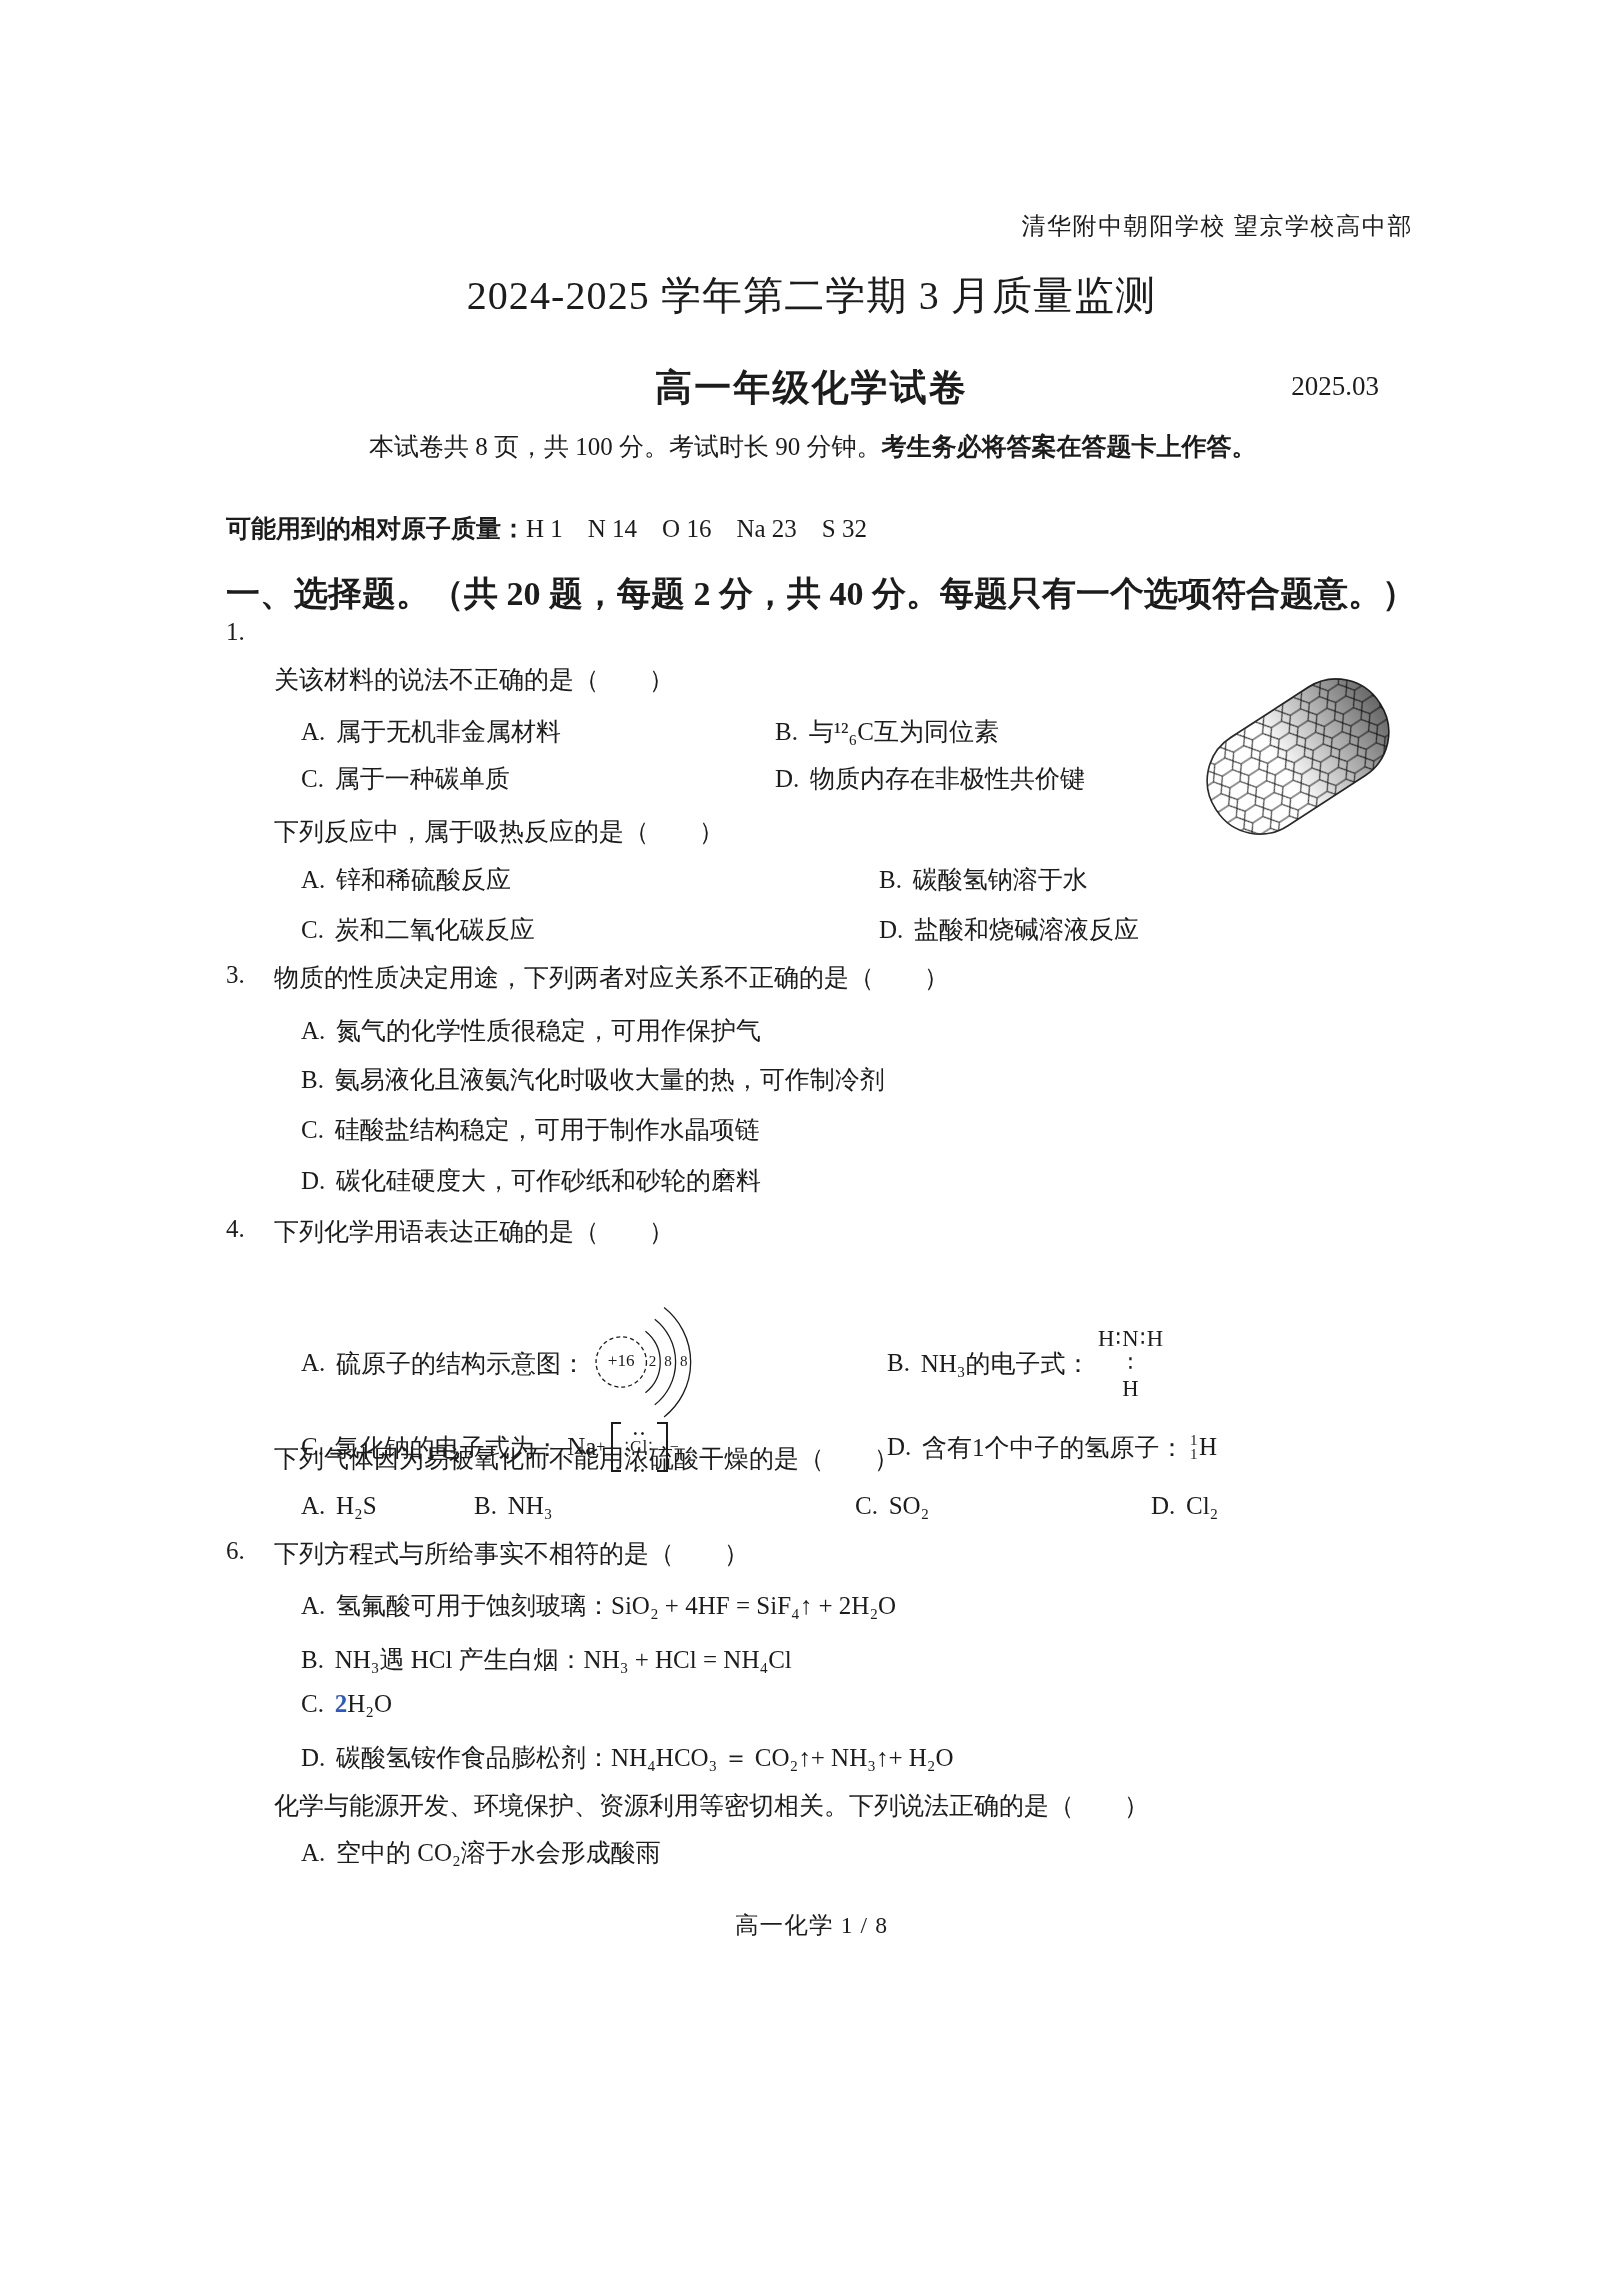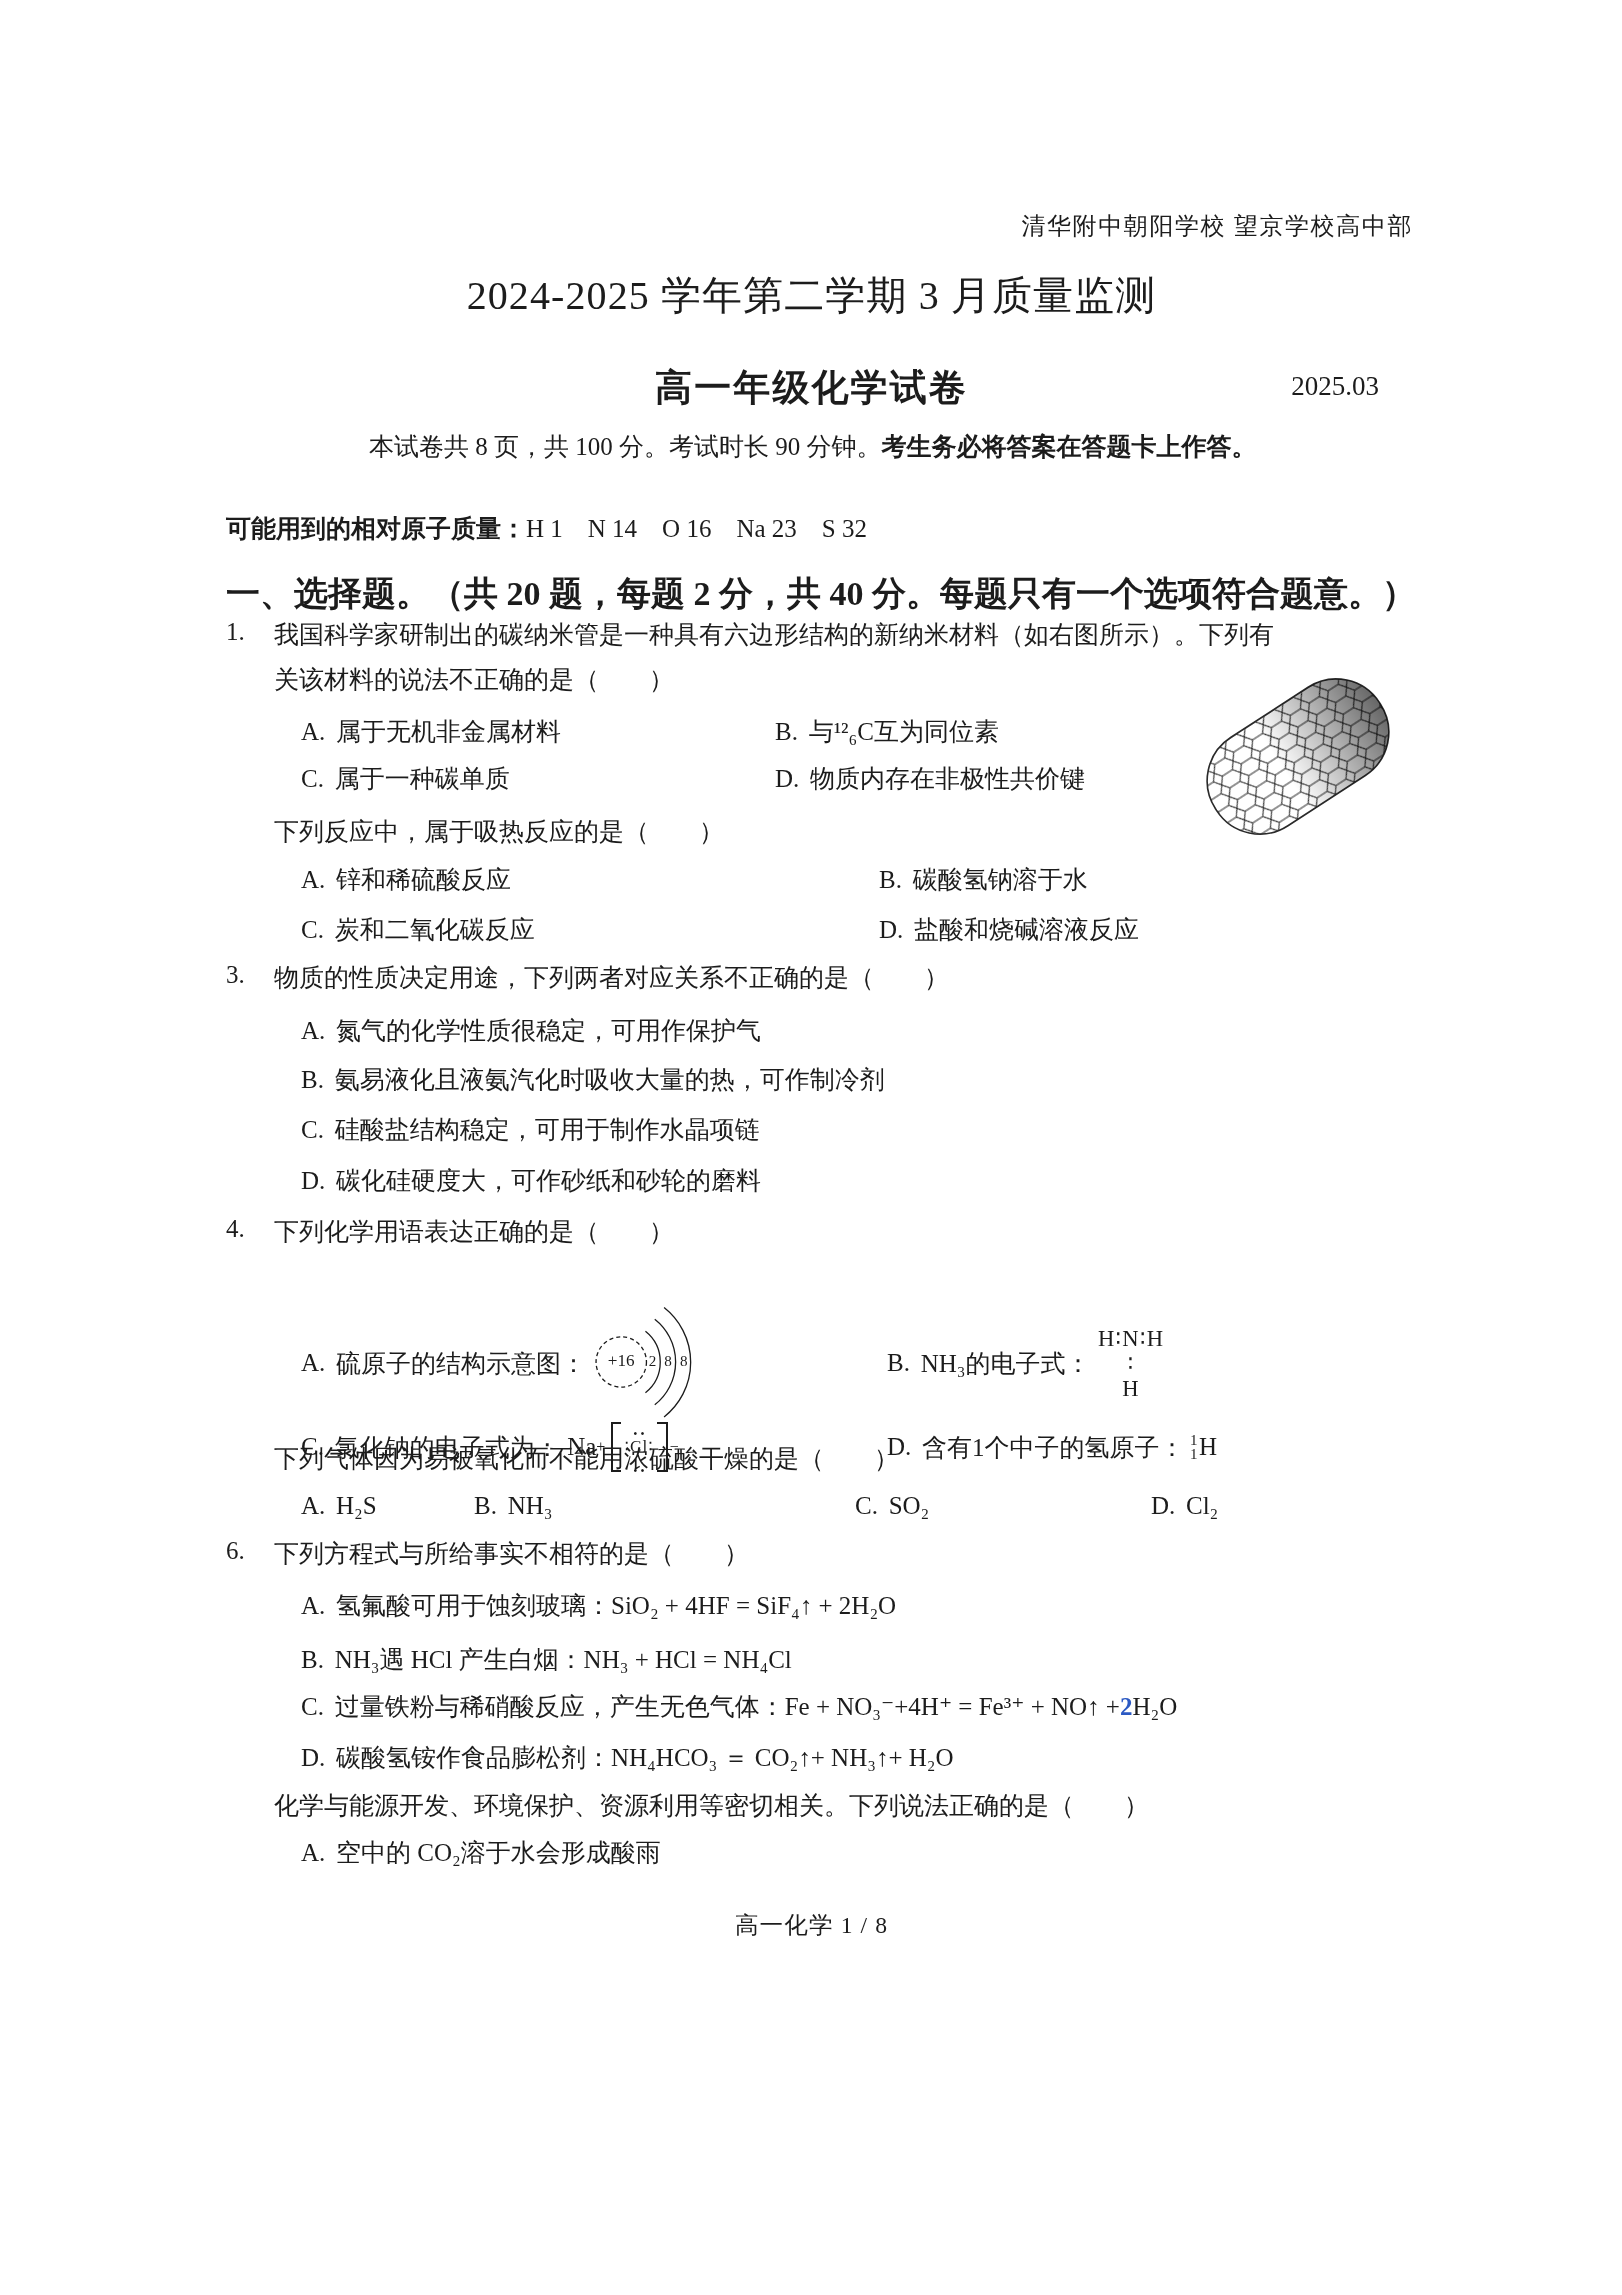--- a/index.html
+++ b/index.html
@@ -46,21 +46,20 @@
 <div class="abs date" style="top:371px;right:244px;">2025.03</div>
 
 <div class="abs notice" style="top:430px;left:327px;margin-left:42px;"><span>本试卷共 8 页，共 100 分。考试时长 90 分钟。</span><span class="bold">考生务必将答案在答题卡上作答。</span></div>
 
 <div class="abs" style="top:512px;left:226px;"><span class="bold">可能用到的相对原子质量：</span><span>H 1　N 14　O 16　Na 23　S 32</span></div>
 
 <div class="abs section" style="top:571px;left:226px;">一、选择题。（共 20 题，每题 2 分，共 40 分。每题只有一个选项符合题意。）</div>
 
 <div class="abs stem" style="top:618px;left:226px;right:161px;">
   <span class="qnum">1.</span>
-  <span>我国科学家研制出的碳纳米管是一种具有六边形结构的新纳米材料（如右图所示）。下列有</span>
 </div>
 <div class="abs" style="top:663px;left:274px;">关该材料的说法不正确的是（　　）</div>
 <div class="abs optrow" style="top:715px;left:301px;">
     <span class="olabel">A.</span>
     <span>属于无机非金属材料</span>
   </div>
 <div class="abs optrow" style="top:715px;left:775px;">
     <span class="olabel">B.</span>
     <span>与¹²₆C互为同位素</span>
   </div>
@@ -209,21 +208,20 @@
 <div class="abs optrow" style="top:1589px;left:301px;">
     <span class="olabel">A.</span>
     <span>氢氟酸可用于蚀刻玻璃：SiO₂ + 4HF = SiF₄↑ + 2H₂O</span>
   </div>
 <div class="abs optrow" style="top:1643px;left:301px;">
     <span class="olabel">B.</span>
     <span>NH₃遇 HCl 产生白烟：NH₃ + HCl = NH₄Cl</span>
   </div>
 <div class="abs optrow" style="top:1690px;left:301px;">
     <span class="olabel">C.</span>
-    <span>过量铁粉与稀硝酸反应，产生无色气体：Fe + NO₃⁻+4H⁺ = Fe³⁺ + NO↑ + </span>
     <span class="blue-ink">2</span>
     <span>H₂O</span>
   </div>
 <div class="abs optrow" style="top:1741px;left:301px;">
     <span class="olabel">D.</span>
     <span>碳酸氢铵作食品膨松剂：NH₄HCO₃ ＝ CO₂↑+ NH₃↑+ H₂O</span>
   </div>
 
 <div class="abs" style="top:1789px;left:274px;">化学与能源开发、环境保护、资源利用等密切相关。下列说法正确的是（　　）</div>
 <div class="abs optrow" style="top:1836px;left:301px;">

